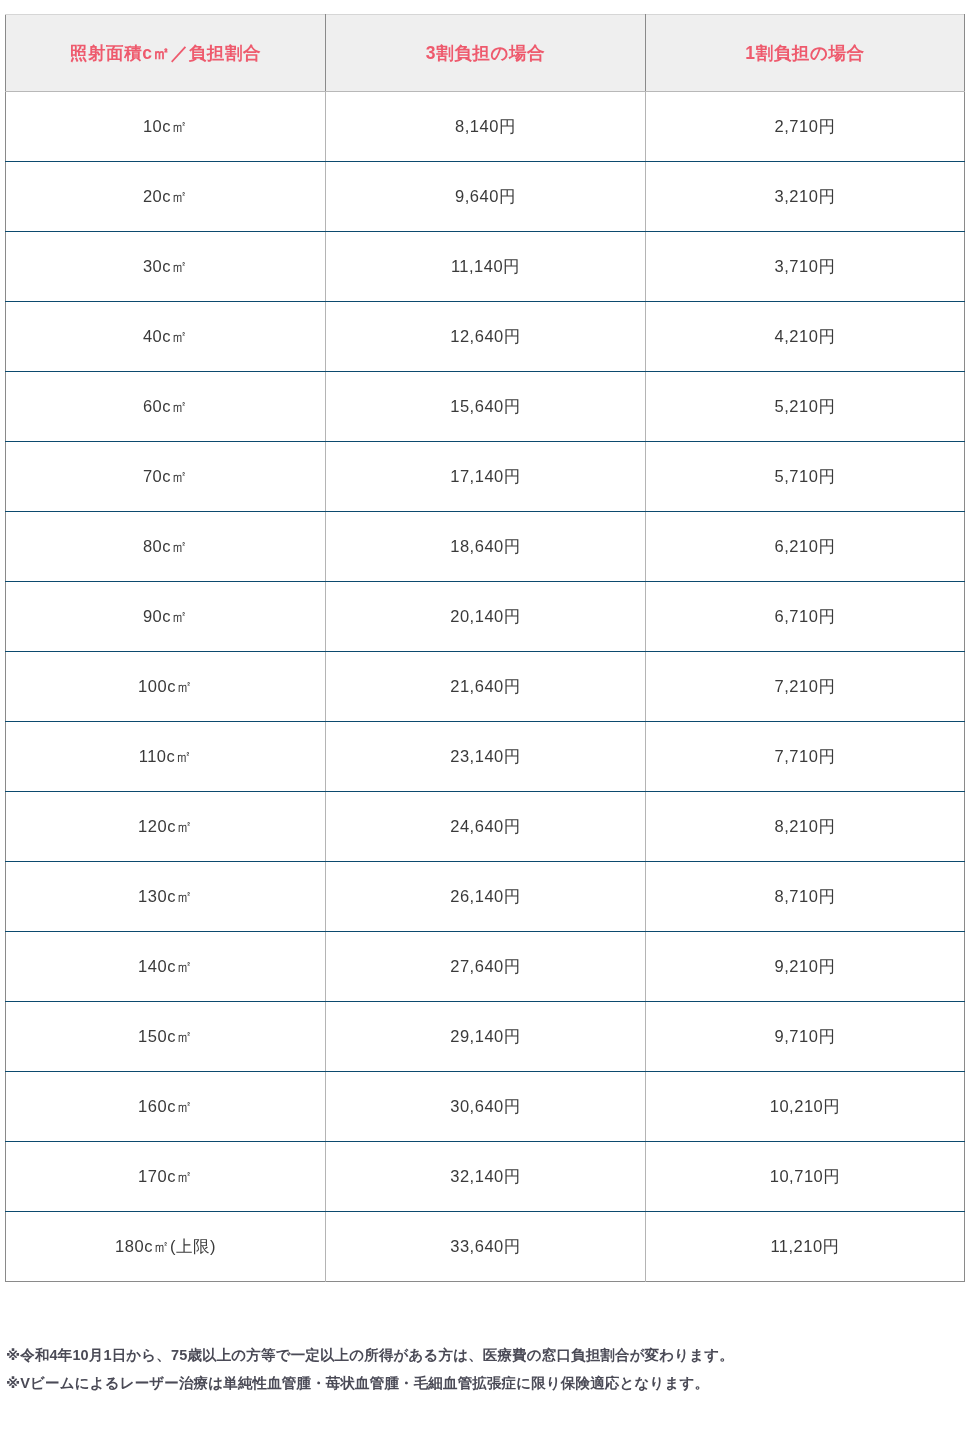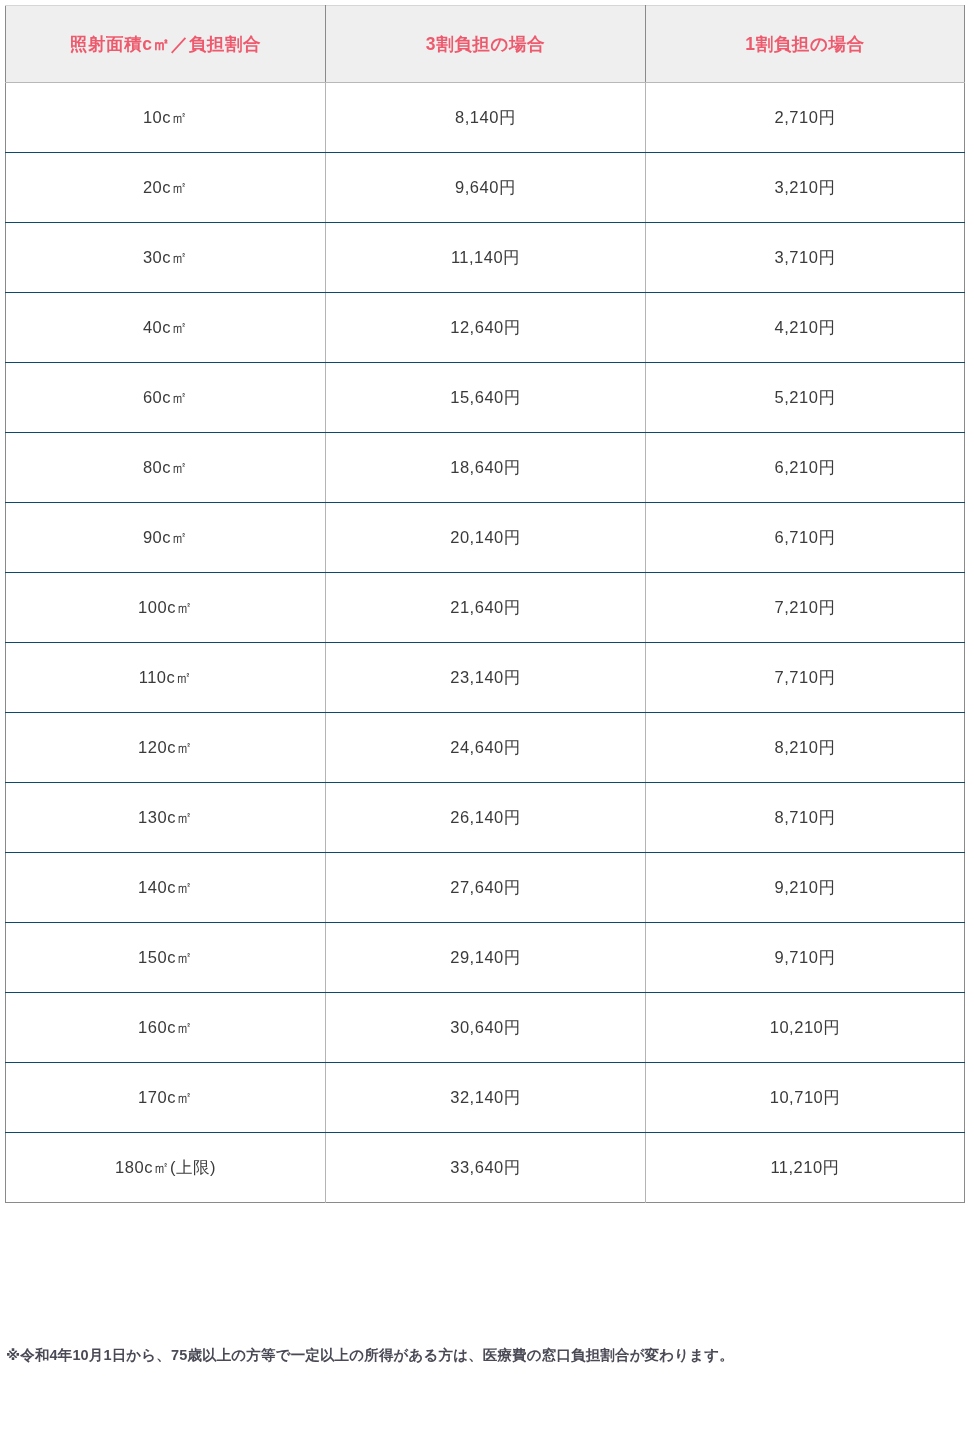--- a/index.html
+++ b/index.html
@@ -20,21 +20,21 @@
     width: 974px;
     height: 1438px;
     position: relative;
     box-sizing: border-box;
   }
 
   
   .fee-table-wrap {
     position: absolute;
     left: 5px;
-    top: 5px;
+    top: 14px;
     width: 959px;
   }
   table.fee-table {
     border-collapse: collapse;
     table-layout: fixed;
     width: 959px;
     border-top: 1px solid #d6d6d6;
     border-left: 1px solid #8a8a8a;
     border-right: 1px solid #8a8a8a;
     border-bottom: 1px solid #8a8a8a;
@@ -131,20 +131,25 @@
             <td><span>40c㎡</span></td>
             <td><span>12,640円</span></td>
             <td><span>4,210円</span></td>
           </tr>
           <tr>
             <td><span>60c㎡</span></td>
             <td><span>15,640円</span></td>
             <td><span>5,210円</span></td>
           </tr>
           <tr>
+            <td><span>70c㎡</span></td>
+            <td><span>17,140円</span></td>
+            <td><span>5,710円</span></td>
+          </tr>
+          <tr>
             <td><span>80c㎡</span></td>
             <td><span>18,640円</span></td>
             <td><span>6,210円</span></td>
           </tr>
           <tr>
             <td><span>90c㎡</span></td>
             <td><span>20,140円</span></td>
             <td><span>6,710円</span></td>
           </tr>
           <tr>
@@ -191,15 +196,16 @@
             <td><span>180c㎡(上限)</span></td>
             <td><span>33,640円</span></td>
             <td><span>11,210円</span></td>
           </tr>
         </tbody>
     </table>
   </div>
 
   <div class="notes" id="notes-block">
       <p class="note-line">※令和4年10月1日から、75歳以上の方等で一定以上の所得がある方は、医療費の窓口負担割合が変わります。</p>
+      <p class="note-line">※Vビームによるレーザー治療は単純性血管腫・苺状血管腫・毛細血管拡張症に限り保険適応となります。</p>
     </div>
 
 </div>
 
 </body></html>

